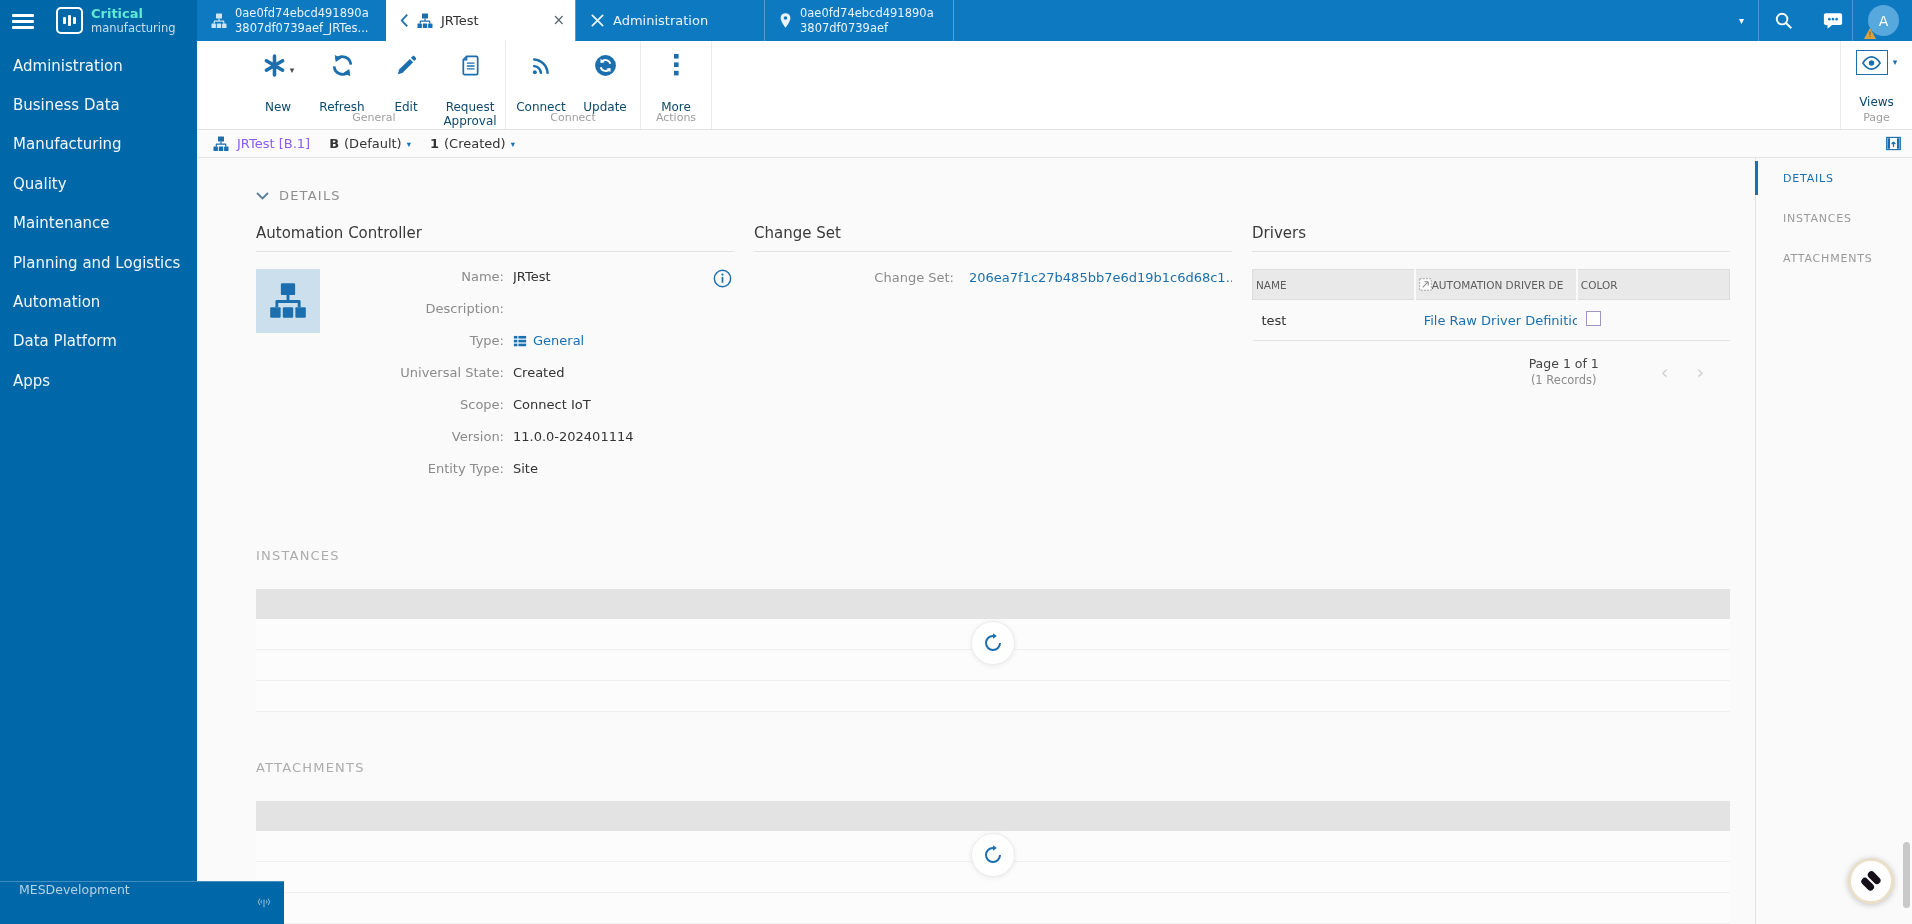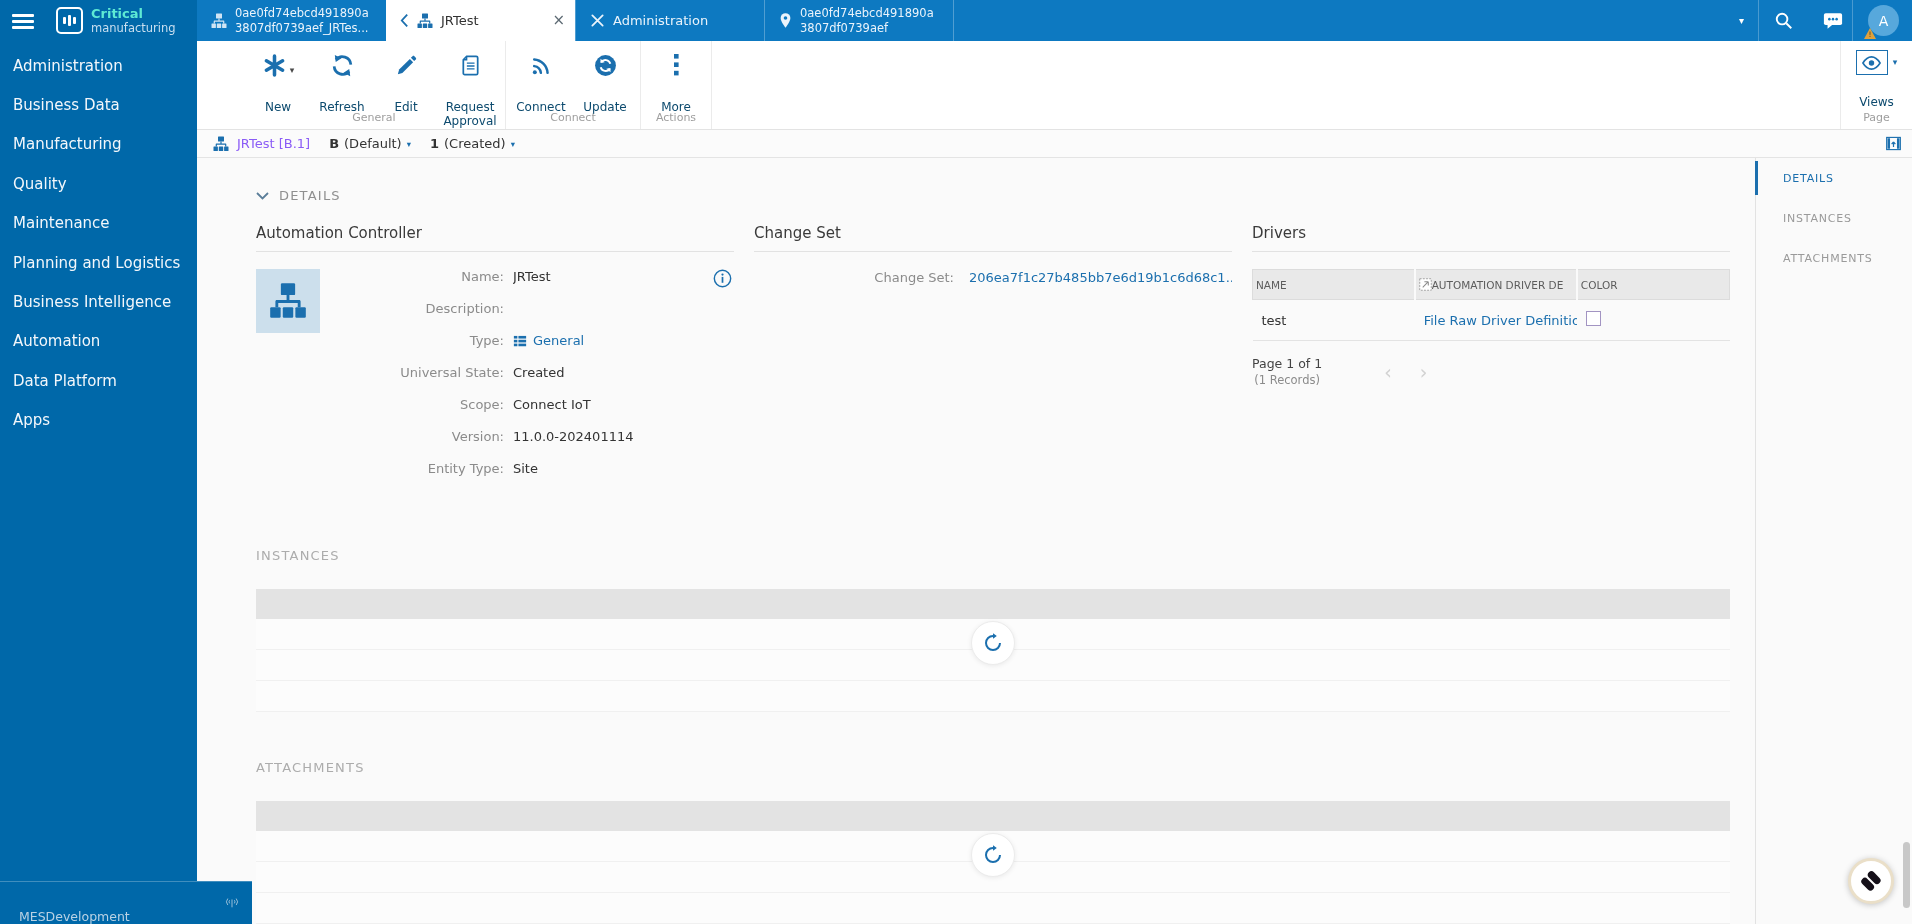--- a/index.html
+++ b/index.html
@@ -13,21 +13,21 @@
   .burger{position:absolute;left:12px;top:14px;width:22px;height:16px}
   .burger span{display:block;height:2.6px;background:#fff;margin-bottom:3.6px;border-radius:1px}
   .logo{position:absolute;left:56px;top:7px;display:flex;align-items:center;gap:8px}
   .logo-box{width:27px;height:27px;border:2.2px solid #fff;border-radius:5px;display:flex;align-items:center;justify-content:center;gap:2.4px}
   .logo-box i{display:block;width:2.6px;background:#fff;border-radius:1px}
   .logo-box i.b1{height:7px}.logo-box i.b2{height:11px}.logo-box i.b3{height:7px}
   .brand-bold{font-size:13px;font-weight:bold;color:#5eead4;line-height:1.1}
   .brand-light{font-size:11.5px;color:#c9dff0;line-height:1.05}
   .nav-items{position:absolute;top:46px;left:0;right:0}
   .nav-item{height:39.4px;display:flex;align-items:center;padding-left:13px;color:#f3f7fb;font-size:15px}
-  .side-footer{position:absolute;left:0;bottom:0;width:252px;height:43px;background:#0068a9;border-top:1px solid rgba(255,255,255,.25);z-index:6;display:flex;align-items:flex-end;padding-left:19px;color:#b9d2e4;font-size:12.5px}
+  .side-footer{position:absolute;left:0;bottom:0;width:284px;height:43px;background:#0068a9;border-top:1px solid rgba(255,255,255,.25);z-index:6;display:flex;align-items:flex-start;padding-left:19px;color:#b9d2e4;font-size:12.5px}
   .env-icon{position:absolute;right:13px;top:13px;opacity:.85}
 
   
   .topbar{position:absolute;left:197px;top:0;right:0;height:41px;background:#0d79c1;display:flex;z-index:3;color:#e9f3fb}
   .tab{width:189px;display:flex;align-items:center;gap:8px;padding:0 10px 0 14px;position:relative}
   .tab .two-line{font-size:11.5px;line-height:1.3;color:#eaf3fb;overflow:hidden;white-space:nowrap}
   .tab .one-line{font-size:13px}
   .tab-sep{border-left:1px solid rgba(255,255,255,.28)}
   .tab.active{background:#fff;color:#333}
   .tab.active .one-line{color:#333}
@@ -88,21 +88,21 @@
   .cs-row{display:flex;align-items:center;font-size:13px;margin-top:10px}
   .cs-label{width:200px;text-align:right;color:#8b8b8b;flex-shrink:0}
   .cs-value{margin-left:9px;display:flex;align-items:center;gap:6px;white-space:nowrap;overflow:hidden}
 
   .dtable{width:100%;border-collapse:collapse;table-layout:fixed}
   .dtable th{background:#e9e9e9;border:1px solid #dcdcdc;border-left:2px solid #fafafa;font-size:10.5px;font-weight:normal;color:#5c5c5c;text-align:left;padding:8px 3px;white-space:nowrap;overflow:hidden}
   .dtable th:first-child{border-left:1px solid #dcdcdc}
   .dtable td{font-size:13px;padding:11px 9px;border-bottom:1px solid #e3e3e3;white-space:nowrap;overflow:hidden}
   .th-inner{display:flex;align-items:center;}
   .checkbox{width:15px;height:15px;border:1px solid #a294c2;background:#fff;display:inline-block}
-  .pagination{display:flex;align-items:center;margin-top:15px;padding-right:12px}
+  .pagination{display:flex;align-items:center;justify-content:flex-end;margin-top:15px;padding-right:12px}
   .pg-text{text-align:center;margin-right:48px}
   .pg-page{font-size:12.5px;color:#444}
   .pg-rec{font-size:11.5px;color:#8b8b8b;margin-top:2px}
   .pg-chev{color:#d2d2d2;font-size:19px;padding:0 14px}
 
   .lazy{position:absolute;left:59px;right:25px}
   .lazy.instances{top:390px}
   .lazy.attachments{top:602px}
   .lazy-head{font-size:13px;letter-spacing:1.2px;color:#acacac}
   .skel{height:30px;background:#e3e3e3;margin-top:26px}
@@ -132,21 +132,20 @@
       <div class="brand-light">manufacturing</div>
     </div>
   </div>
   <div class="nav-items">
     <div class="nav-item clickable">Administration</div>
     <div class="nav-item clickable">Business Data</div>
     <div class="nav-item clickable">Manufacturing</div>
     <div class="nav-item clickable">Quality</div>
     <div class="nav-item clickable">Maintenance</div>
     <div class="nav-item clickable">Planning and Logistics</div>
-    <div class="nav-item clickable">Business Intelligence</div>
     <div class="nav-item clickable">Automation</div>
     <div class="nav-item clickable">Data Platform</div>
     <div class="nav-item clickable">Apps</div>
   </div>
 </div>
 
 <div class="side-footer">
   <span>MESDevelopment</span>
   <span class="env-icon">
     <svg width="14" height="15" viewBox="0 0 16 16" fill="none" stroke="#b9d2e4" stroke-width="1.1">

